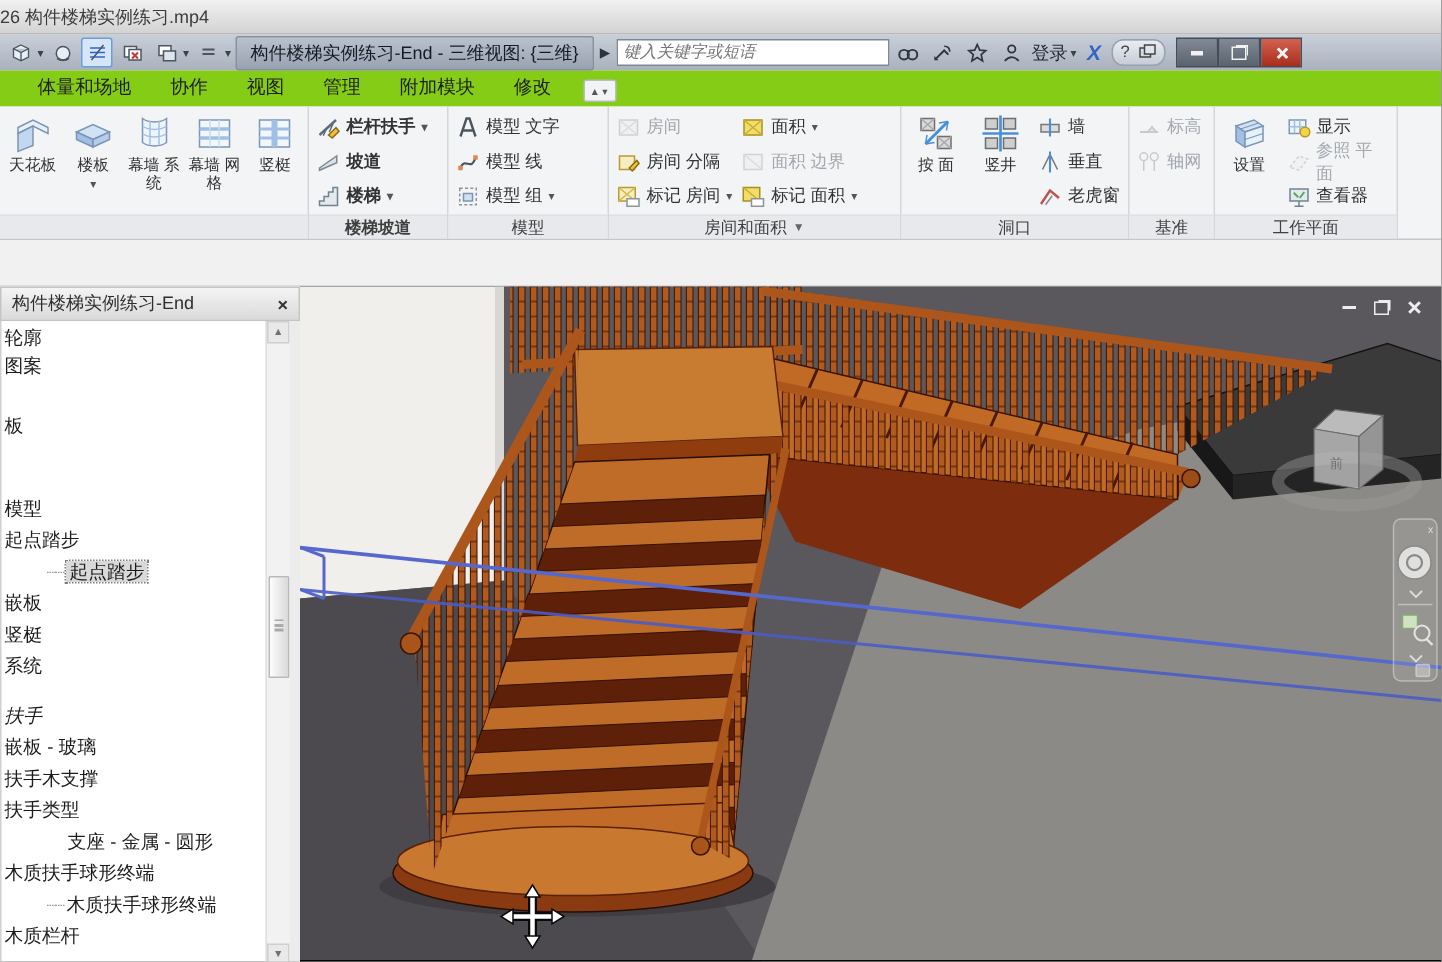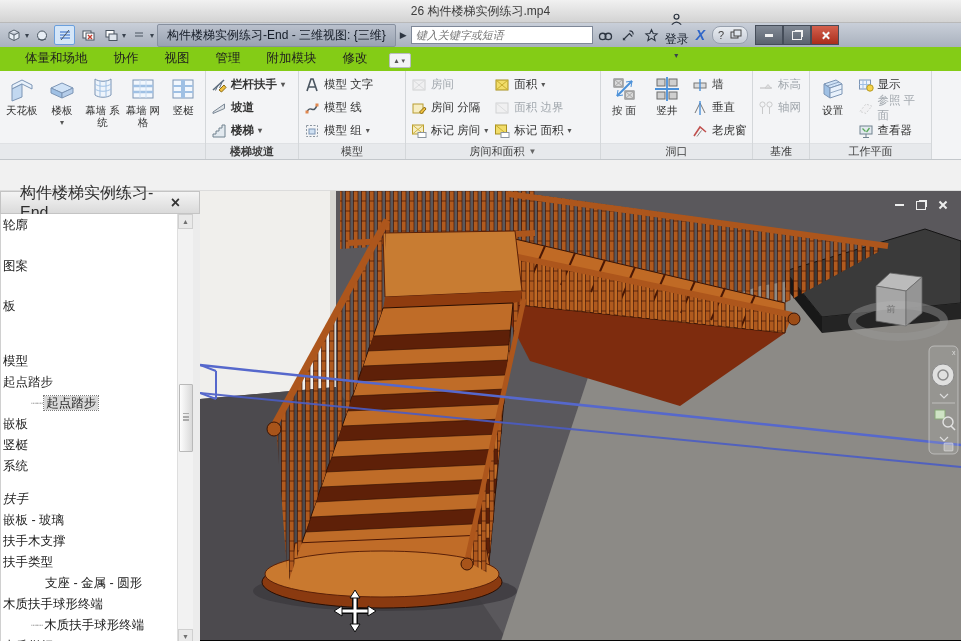--- a/index.html
+++ b/index.html
@@ -1,36 +1,36 @@
 <!DOCTYPE html>
 <html><head>
 <meta charset="utf-8">
 <style>
   html,body{margin:0;padding:0;background:#888;}
   #screen{position:relative;width:961px;height:641px;overflow:hidden;background:#ececec;
           font-family:"Liberation Sans",sans-serif;-webkit-font-smoothing:antialiased;}
   
   .vtitle{height:22px;background:linear-gradient(#f1f1f1,#d3d3d3);border-bottom:1px solid #b9b9b9;
-          display:flex;align-items:center;justify-content:center;font-size:12px;color:#3c3c3c;}
+          display:flex;align-items:center;font-size:12px;color:#3c3c3c;}
   
   .atitle{height:24px;background:linear-gradient(#c9cfd9,#a9b1bd);display:flex;align-items:center;
           padding:0 3px;gap:3px;font-size:12px;color:#1c2430;}
   .qat{display:flex;align-items:center;gap:2px;}
   .qi{width:19px;height:18px;display:flex;align-items:center;justify-content:center;border:1px solid transparent;}
   .qi svg{width:14px;height:14px;}
   .qi.active{border-color:#6a9fdc;background:#d5e6f8;border-radius:2px;}
   .qcaret{font-size:8px;color:#39424e;margin-left:-1px;}
   .doctitle{background:linear-gradient(#bac1cd,#99a2b1);border:1px solid #87909f;border-radius:2px;
             padding:2px 9px;white-space:nowrap;color:#141b26;}
   .playarrow{font-size:9px;color:#2c3440;margin:0 1px;}
   .searchbox{width:172px;height:16px;border:1px solid #7f8898;font-size:11px;font-style:italic;
              color:#777;padding:0 4px;background:#fff;font-family:"Liberation Sans",sans-serif;}
   .tbico{width:20px;height:18px;display:flex;align-items:center;justify-content:center;}
   .tbico svg{width:15px;height:15px;}
-  .signin{display:flex;align-items:center;gap:3px;color:#1c2430;flex-direction:column;}
+  .signin{display:flex;align-items:center;gap:3px;color:#1c2430;}
   .xchg{font-weight:bold;font-style:italic;color:#2f66c8;font-size:14px;padding:0 4px;}
   .helpgrp{display:flex;align-items:center;background:linear-gradient(#e9edf2,#c6ccd6);
            border:1px solid #98a1ae;border-radius:8px;padding:0 5px;height:16px;gap:6px;color:#444;font-size:11px;}
   .winbtns{display:flex;margin-left:4px;}
   .wb{width:26px;height:18px;display:flex;align-items:center;justify-content:center;
       background:linear-gradient(#828a96,#5a626e);border:1px solid #454d59;}
   .wb.close{background:linear-gradient(#d4614e,#a92d1c);}
   .gl-min{width:8px;height:3px;background:#f2f2f2;}
   .gl-res{width:8px;height:7px;border:1px solid #f2f2f2;box-shadow:2px -2px 0 -1px #f2f2f2;}
   .gl-x{position:relative;width:9px;height:9px;}
@@ -60,21 +60,21 @@
   .rbtn.dis{color:#a2a8ae;}
   .rbtn.dis .ic{opacity:.4;filter:grayscale(1);}
   .stackv{display:flex;flex-direction:column;}
   .grid2{display:grid;grid-template-rows:repeat(3,23px);grid-auto-flow:column;column-gap:0;}
   
   .ostrip{height:30px;background:#f1f1f1;border-bottom:1px solid #dcdcdc;}
   
   .main{display:flex;height:453px;}
   .browser{width:200px;flex:none;background:#ececec;display:flex;flex-direction:column;}
   .btitle{height:21px;background:linear-gradient(#f4f4f4,#dadada);border:1px solid #c4c4c4;
-          display:flex;align-items:center;font-size:16px;color:#2e2e2e;padding:0 19px;}
+          display:flex;align-items:center;font-size:12px;color:#2e2e2e;padding:0 7px;}
   .bclose{margin-left:auto;font-weight:bold;color:#333;}
   .bbody{flex:1;position:relative;background:#fff;border-left:1px solid #d0d0d0;overflow:hidden;}
   .blist{position:absolute;left:0;top:0;right:22px;bottom:0;overflow:hidden;}
   .bitem{height:19px;line-height:19px;font-size:12.5px;color:#1c1c1c;white-space:nowrap;padding-left:2px;}
   .bitem .tree{color:#9a9a9a;letter-spacing:-1px;margin-right:2px;font-size:11px;}
   .bitem.sel .txt{background:#d9d9d9;outline:1px dotted #7d7d7d;padding:0 2px;}
   .bitem.ind{padding-left:30px;}
   .bscroll{position:absolute;top:0;bottom:0;right:7px;width:15px;background:#f2f2f2;border-left:1px solid #dedede;}
   .sarrow{position:absolute;left:0;width:15px;height:15px;background:#e9e9e9;border:1px solid #cfcfcf;
           box-sizing:border-box;display:flex;align-items:center;justify-content:center;font-size:7px;color:#707070;}
@@ -555,21 +555,21 @@
   <div class="main">
 
     <div class="browser">
       <div class="btitle">
         <span>构件楼梯实例练习-End</span>
         <span class="bclose">×</span>
       </div>
       <div class="bbody">
         <div class="blist" id="blist">
             <div class="bitem" style="margin-top: 2px;"><span class="txt">轮廓</span></div>
-            <div class="bitem" style="margin-top: 22px;"><span class="txt">图案</span></div>
+            <div class="bitem" style=""><span class="txt">图案</span></div>
             <div class="bitem" style="margin-top: 21px;"><span class="txt">板</span></div>
             <div class="bitem" style="margin-top: 36px;"><span class="txt">模型</span></div>
             <div class="bitem" style="margin-top: 2px;"><span class="txt">起点踏步</span></div>
             <div class="bitem sel ind" style="margin-top: 2px;"><span class="tree">┈┈</span><span class="txt">起点踏步</span></div>
             <div class="bitem" style="margin-top: 2px;"><span class="txt">嵌板</span></div>
             <div class="bitem" style="margin-top: 2px;"><span class="txt">竖梃</span></div>
             <div class="bitem" style="margin-top: 2px;"><span class="txt">系统</span></div>
             <div class="bitem" style="margin-top: 14px; font-style: italic;"><span class="txt">扶手</span></div>
             <div class="bitem" style="margin-top: 2px;"><span class="txt">嵌板 - 玻璃</span></div>
             <div class="bitem" style="margin-top: 2px;"><span class="txt">扶手木支撑</span></div>

